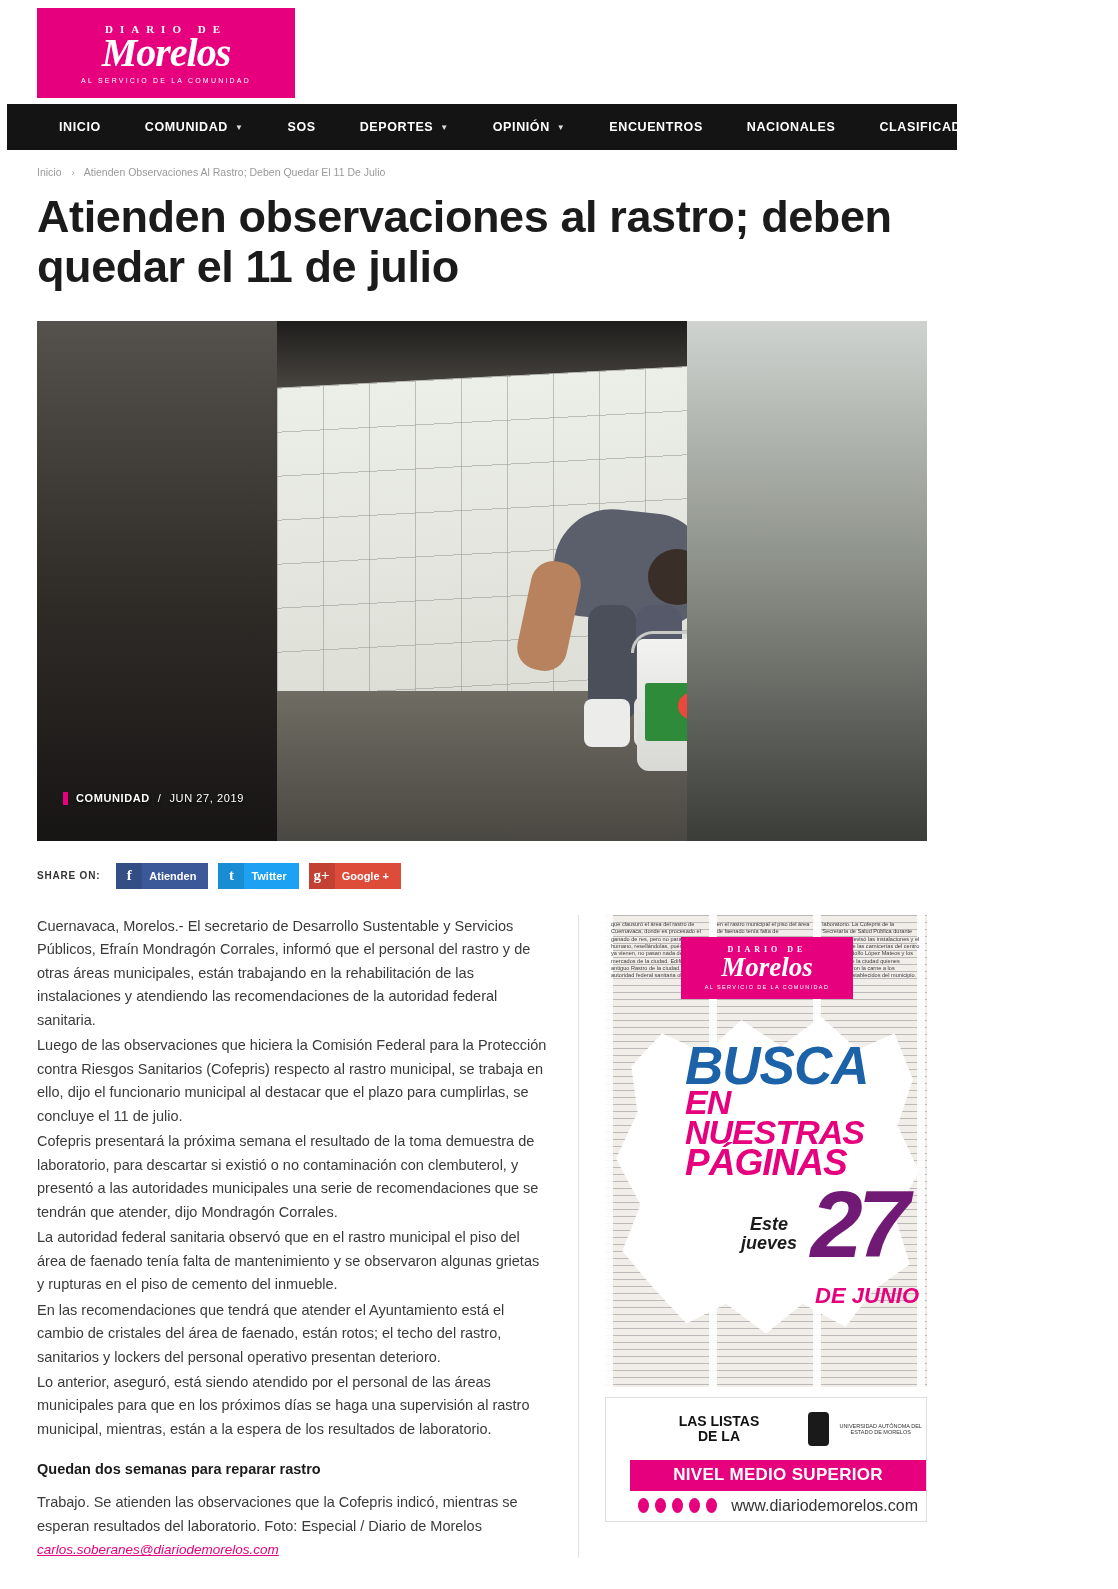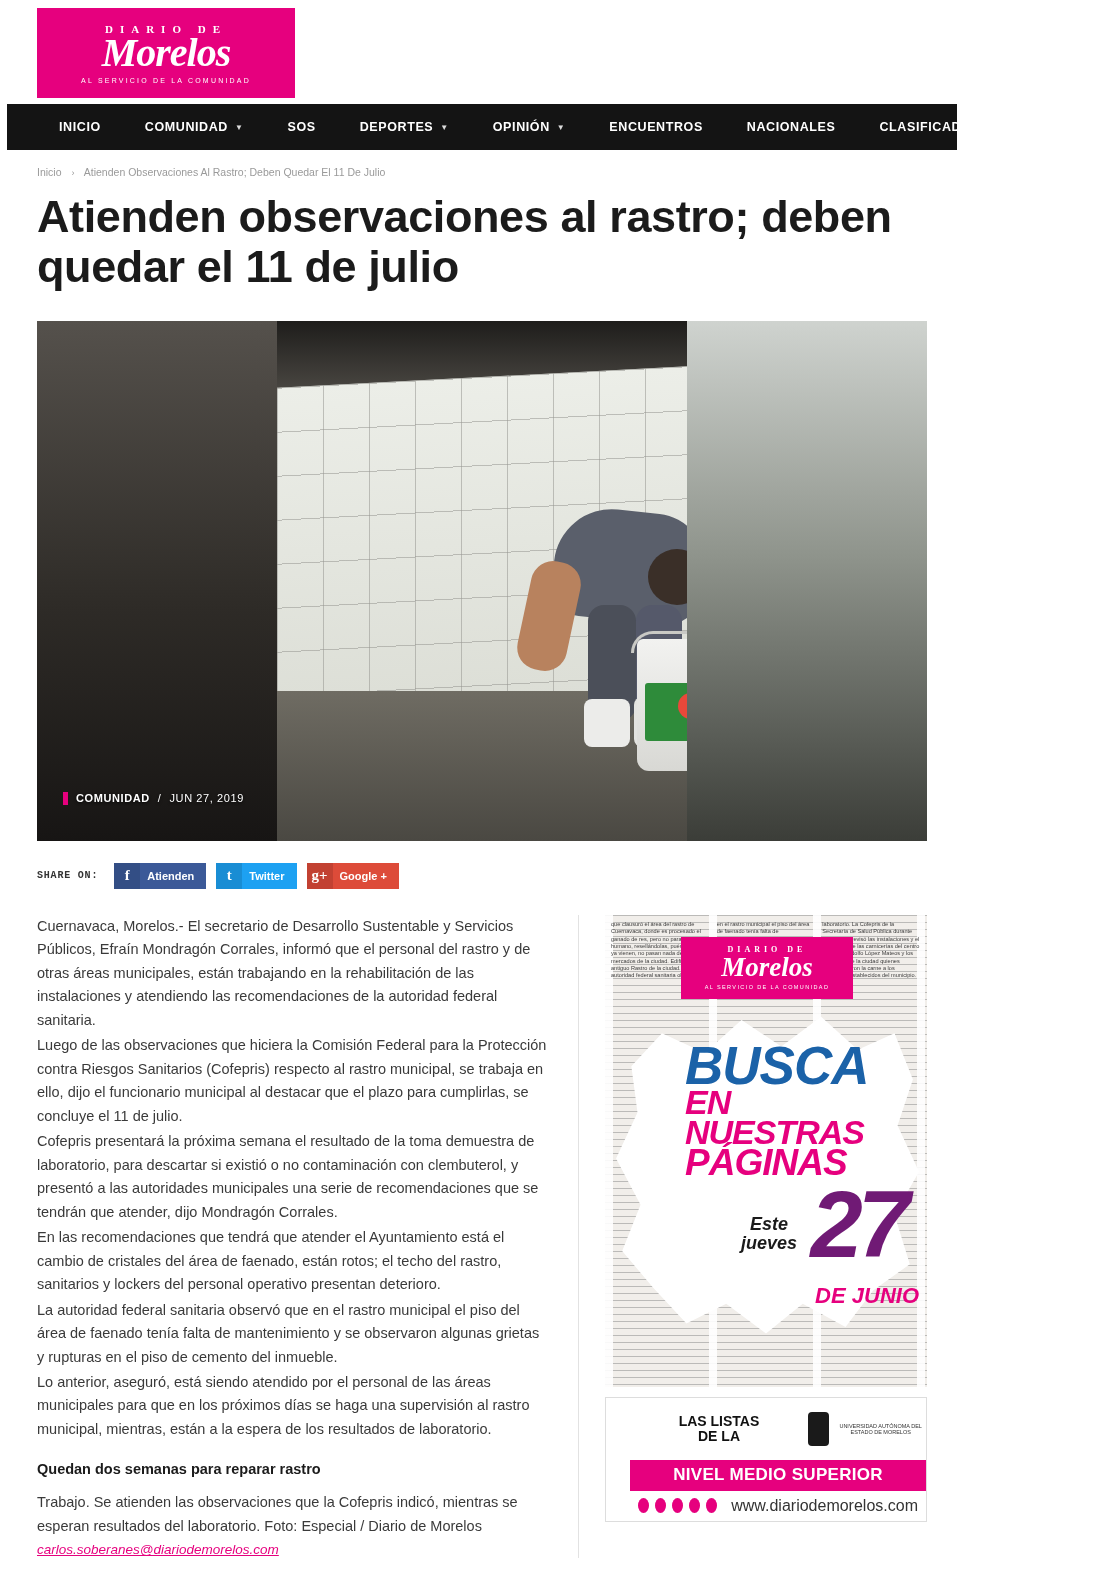--- a/index.html
+++ b/index.html
@@ -172,21 +172,21 @@
     text-shadow:0 1px 3px rgba(0,0,0,.8);
   }
   .hero-meta .bar { width:5px; height:13px; background:#e6007e; display:block;}
   .hero-meta .date { font-weight:normal; }
 
   
   .share {
     margin:22px 30px 0 30px;
     display:flex; align-items:center; gap:10px;
   }
-  .share .lbl { font-size:10px; font-weight:bold; letter-spacing:.8px; color:#333; margin-right:6px;font-family:Liberation Mono, monospace;}
+  .share .lbl { font-size:10px; font-weight:bold; letter-spacing:.8px; color:#333; margin-right:6px;}
   .sbtn {
     display:flex; align-items:center; gap:7px;
     height:26px; padding:0 12px 0 0;
     color:#fff; font-size:11px; font-weight:bold;
     cursor:pointer;
   }
   .sbtn .ic {
     width:26px; height:26px; display:flex; align-items:center; justify-content:center;
     font-family:"Liberation Serif", serif; font-size:15px; font-weight:bold;
     background:rgba(0,0,0,.12);
@@ -400,22 +400,22 @@
       <span>Google +</span>
     </div>
   </div>
 
   <div class="content">
 
     <div class="article">
       <p class="lead">Cuernavaca, Morelos.- El secretario de Desarrollo Sustentable y Servicios Públicos, Efraín Mondragón Corrales, informó que el personal del rastro y de otras áreas municipales, están trabajando en la rehabilitación de las instalaciones y atendiendo las recomendaciones de la autoridad federal sanitaria.</p>
       <p>Luego de las observaciones que hiciera la Comisión Federal para la Protección contra Riesgos Sanitarios (Cofepris) respecto al rastro municipal, se trabaja en ello, dijo el funcionario municipal al destacar que el plazo para cumplirlas, se concluye el 11 de julio.</p>
       <p>Cofepris presentará la próxima semana el resultado de la toma demuestra de laboratorio, para descartar si existió o no contaminación con clembuterol, y presentó a las autoridades municipales una serie de recomendaciones que se tendrán que atender, dijo Mondragón Corrales.</p>
+      <p>La autoridad federal sanitaria observó que en el rastro municipal el piso del área de faenado tenía falta de mantenimiento y se observaron algunas grietas y rupturas en el piso de cemento del inmueble.</p>
       <p>En las recomendaciones que tendrá que atender el Ayuntamiento está el cambio de cristales del área de faenado, están rotos; el techo del rastro, sanitarios y lockers del personal operativo presentan deterioro.</p>
-      <p>La autoridad federal sanitaria observó que en el rastro municipal el piso del área de faenado tenía falta de mantenimiento y se observaron algunas grietas y rupturas en el piso de cemento del inmueble.</p>
       <p>Lo anterior, aseguró, está siendo atendido por el personal de las áreas municipales para que en los próximos días se haga una supervisión al rastro municipal, mientras, están a la espera de los resultados de laboratorio.</p>
 
       <div class="subhead">Quedan dos semanas para reparar rastro</div>
       <p class="caption">Trabajo. Se atienden las observaciones que la Cofepris indicó, mientras se esperan resultados del laboratorio. Foto: Especial / Diario de Morelos</p>
       <a class="mail" href="#">carlos.soberanes@diariodemorelos.com</a>
     </div>
 
     <div class="sidebar">
 
       <div class="ad-busca">

